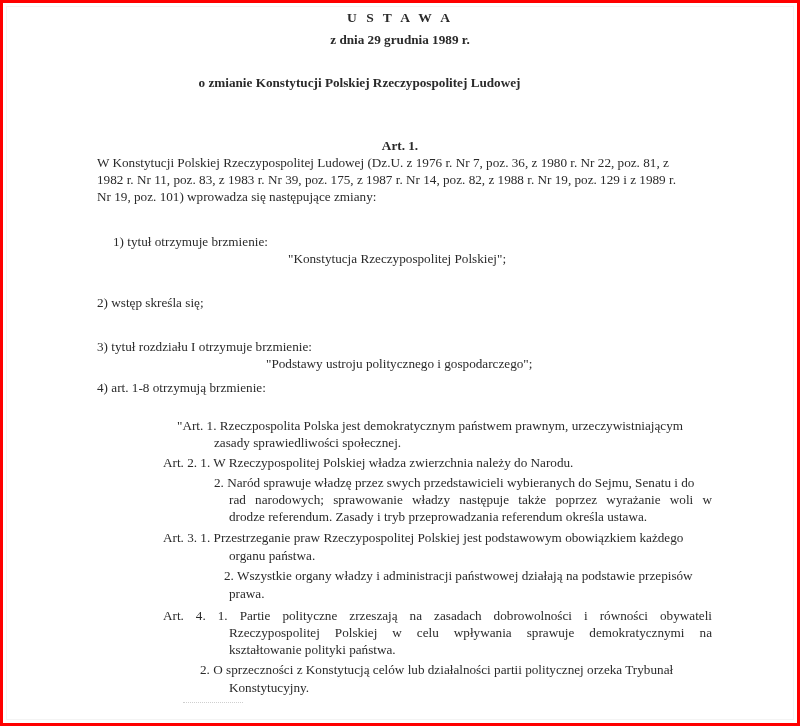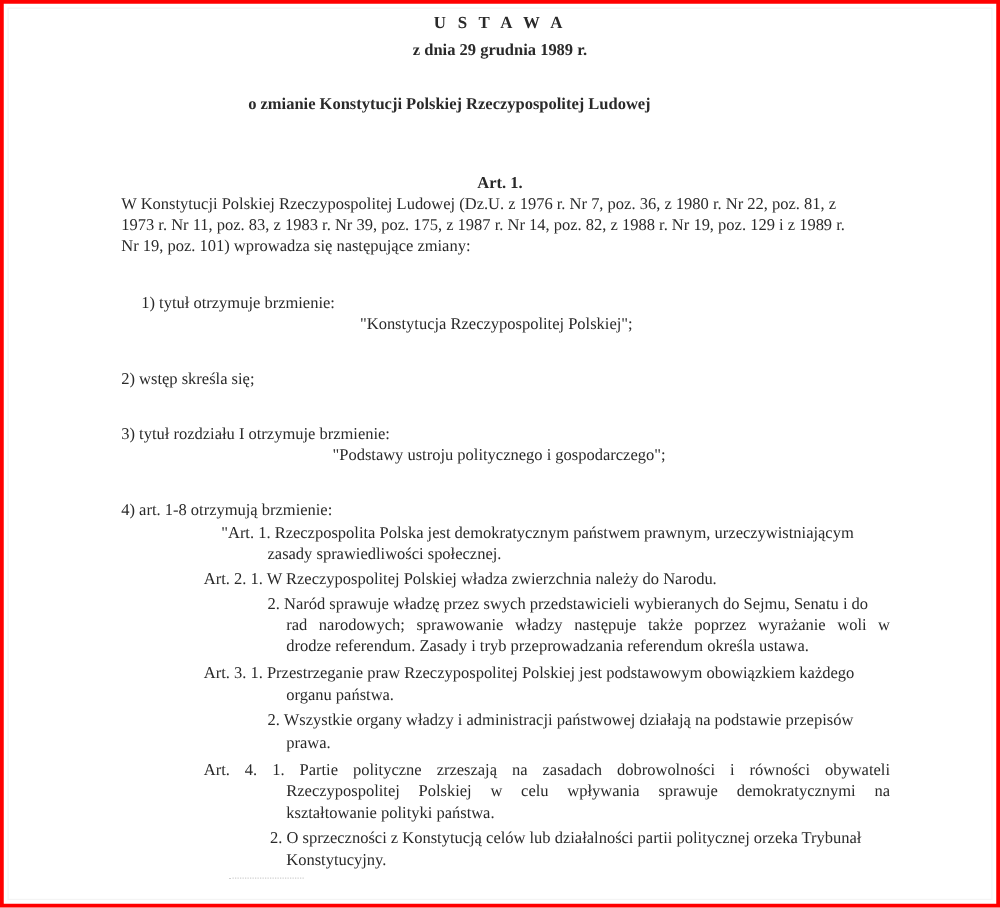--- a/index.html
+++ b/index.html
@@ -40,46 +40,46 @@
     <div class="inner-shadow"></div>
   </div>
 
 <div>
   <div class="t center bold" id="title">U S T A W A</div>
   <div class="t center bold" id="date">z dnia 29 grudnia 1989 r.</div>
   <div class="t center bold" id="subject">o zmianie Konstytucji Polskiej Rzeczypospolitej Ludowej</div>
   <div class="t center bold" id="art1">Art. 1.</div>
 
   <div class="t p1" style="top:155px;">W Konstytucji Polskiej Rzeczypospolitej Ludowej (Dz.U. z 1976 r. Nr 7, poz. 36, z 1980 r. Nr 22, poz. 81, z</div>
-  <div class="t p1" style="top:172px;">1973 r. Nr 11, poz. 83, z 1983 r. Nr 39, poz. 175, z 1987 r. Nr 14, poz. 82, z 1988 r. Nr 19, poz. 129 i z 1989 r.</div>
+  <div class="t p1" style="top:172px;">1982 r. Nr 11, poz. 83, z 1983 r. Nr 39, poz. 175, z 1987 r. Nr 14, poz. 82, z 1988 r. Nr 19, poz. 129 i z 1989 r.</div>
   <div class="t p1" style="top:189px;">Nr 19, poz. 101) wprowadza się następujące zmiany:</div>
 
   <div class="t p1" style="top:234px;margin-left:16px;">1) tytuł otrzymuje brzmienie:</div>
   <div class="t" style="left:288px; top:251px;">"Konstytucja Rzeczypospolitej Polskiej";</div>
 
   <div class="t p1" style="top:295px;text-align:right;">2) wstęp skreśla się;</div>
 
   <div class="t p1" style="top:339px;">3) tytuł rozdziału I otrzymuje brzmienie:</div>
   <div class="t" style="left:266px; top:356px;">"Podstawy ustroju politycznego i gospodarczego";</div>
 
-  <div class="t p1" style="top:400px;">4) art. 1-8 otrzymują brzmienie:</div>
+  <div class="t p1" style="top:380px;">4) art. 1-8 otrzymują brzmienie:</div>
 
   <div class="t" style="left:177px; top:418px;">"Art. 1. Rzeczpospolita Polska jest demokratycznym państwem prawnym, urzeczywistniającym</div>
   <div class="t" style="left:214px; top:435px;">zasady sprawiedliwości społecznej.</div>
 
   <div class="t" style="left:163px; top:455px;">Art. 2. 1. W Rzeczypospolitej Polskiej władza zwierzchnia należy do Narodu.</div>
   <div class="t" style="left:214px; top:475px;">2. Naród sprawuje władzę przez swych przedstawicieli wybieranych do Sejmu, Senatu i do</div>
   <div class="t just" style="left:229px; top:492px; width:483px;">rad narodowych; sprawowanie władzy następuje także poprzez wyrażanie woli w</div>
   <div class="t" style="left:229px; top:509px;">drodze referendum. Zasady i tryb przeprowadzania referendum określa ustawa.</div>
 
   <div class="t" style="left:163px; top:530px;">Art. 3. 1. Przestrzeganie praw Rzeczypospolitej Polskiej jest podstawowym obowiązkiem każdego</div>
   <div class="t" style="left:229px; top:548px;">organu państwa.</div>
-  <div class="t" style="left:214px; top:568px;">2. Wszystkie organy władzy i administracji państwowej działają na podstawie przepisów</div>
+  <div class="t" style="left:224px; top:568px;">2. Wszystkie organy władzy i administracji państwowej działają na podstawie przepisów</div>
   <div class="t" style="left:229px; top:586px;">prawa.</div>
 
   <div class="t just" style="left:163px; top:608px; width:549px;">Art. 4. 1. Partie polityczne zrzeszają na zasadach dobrowolności i równości obywateli</div>
   <div class="t just" style="left:229px; top:625px; width:483px;">Rzeczypospolitej Polskiej w celu wpływania sprawuje demokratycznymi na</div>
   <div class="t" style="left:229px; top:642px;">kształtowanie polityki państwa.</div>
-  <div class="t" style="left:216px; top:662px;">2. O sprzeczności z Konstytucją celów lub działalności partii politycznej orzeka Trybunał</div>
+  <div class="t" style="left:200px; top:662px;">2. O sprzeczności z Konstytucją celów lub działalności partii politycznej orzeka Trybunał</div>
   <div class="t" style="left:229px; top:680px;">Konstytucyjny.</div>
 
   <div class="faded"></div>
 </div>
 
 </body></html>

